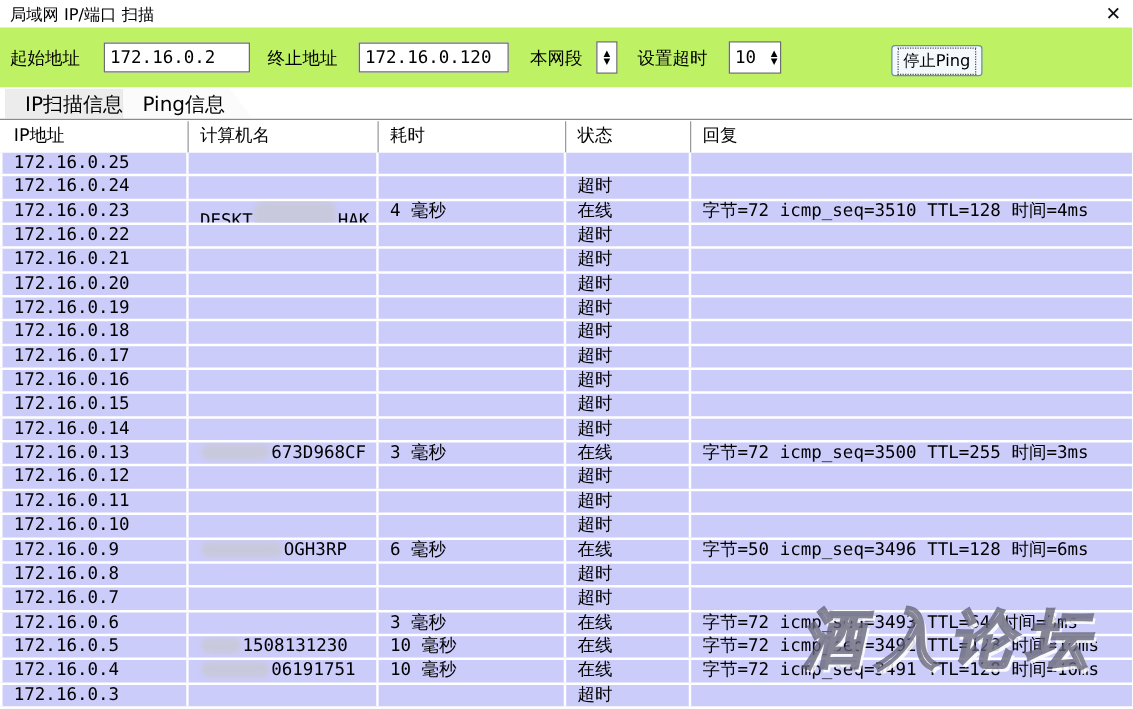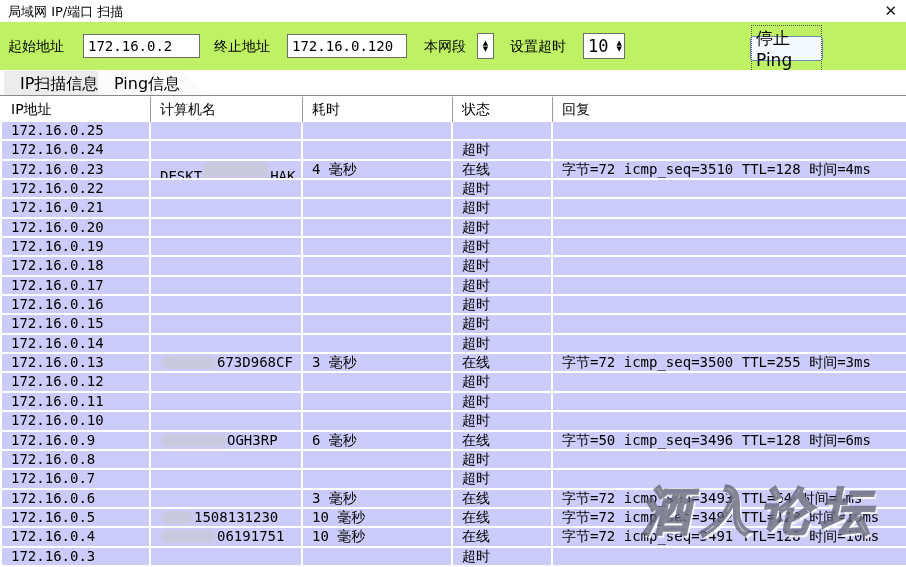--- a/index.html
+++ b/index.html
@@ -17,23 +17,23 @@
   .tb-label { position:absolute; top:16px; font-size:14px; color:#000; }
   .tb-input { position:absolute; top:12px; height:24px; background:#fff; border:1px solid #6d6d6d;
               font-family:"DejaVu Sans Mono","Liberation Mono",monospace; font-size:14px; color:#000;
               padding:0 4px; line-height:22px; white-space:nowrap; }
   .spinbox { position:absolute; top:11px; width:17px; height:26px; background:#fff; border:1px solid #6d6d6d;
              display:flex; flex-direction:column; align-items:center; justify-content:center; }
   .spin-arrows { display:flex; flex-direction:column; line-height:6px; }
   .spin-arrows span { font-size:7px; color:#000; text-align:center; cursor:pointer; }
   .timeout-box { position:absolute; left:583px; top:11px; width:42px; height:26px; background:#fff;
                  border:1px solid #6d6d6d; display:flex; align-items:center; }
-  .timeout-box .val { flex:1; font-family:"DejaVu Sans Mono","Liberation Mono",monospace; font-size:17px; padding-left:4px; }
-  .stop-btn { position:absolute; left:750px; top:14px; width:73px; height:25px; background:#f4f9fd;
-              border:1px solid #6a8cae; border-radius:3px; font-size:17px; color:#000; cursor:pointer;
+  .timeout-box .val { flex:1; font-family:"DejaVu Sans Mono","Liberation Mono",monospace; font-size:14px; padding-left:4px; }
+  .stop-btn { position:absolute; left:713px; top:14px; width:73px; height:25px; background:#f4f9fd;
+              border:1px solid #6a8cae; border-radius:3px; font-size:13px; color:#000; cursor:pointer;
               display:flex; align-items:center; justify-content:center; }
   .stop-btn .focus-ring { border:1px dotted #555; padding:1px 4px; }
 
   
   .tabbar { position:relative; height:26px; background:#ffffff; border-bottom:1px solid #8a8a8a; }
   .tab { position:absolute; bottom:0; height:24px; font-size:16px; color:#000; cursor:pointer;
          padding:3px 22px 0 16px; clip-path:polygon(0 0, calc(100% - 18px) 0, 100% 100%, 0 100%);
          filter:drop-shadow(0 0 1px #777); white-space:nowrap; }
   .tab.active { left:4px; background:#ececec; }
   .tab.second { left:98px; background:#fbfbfb; }

